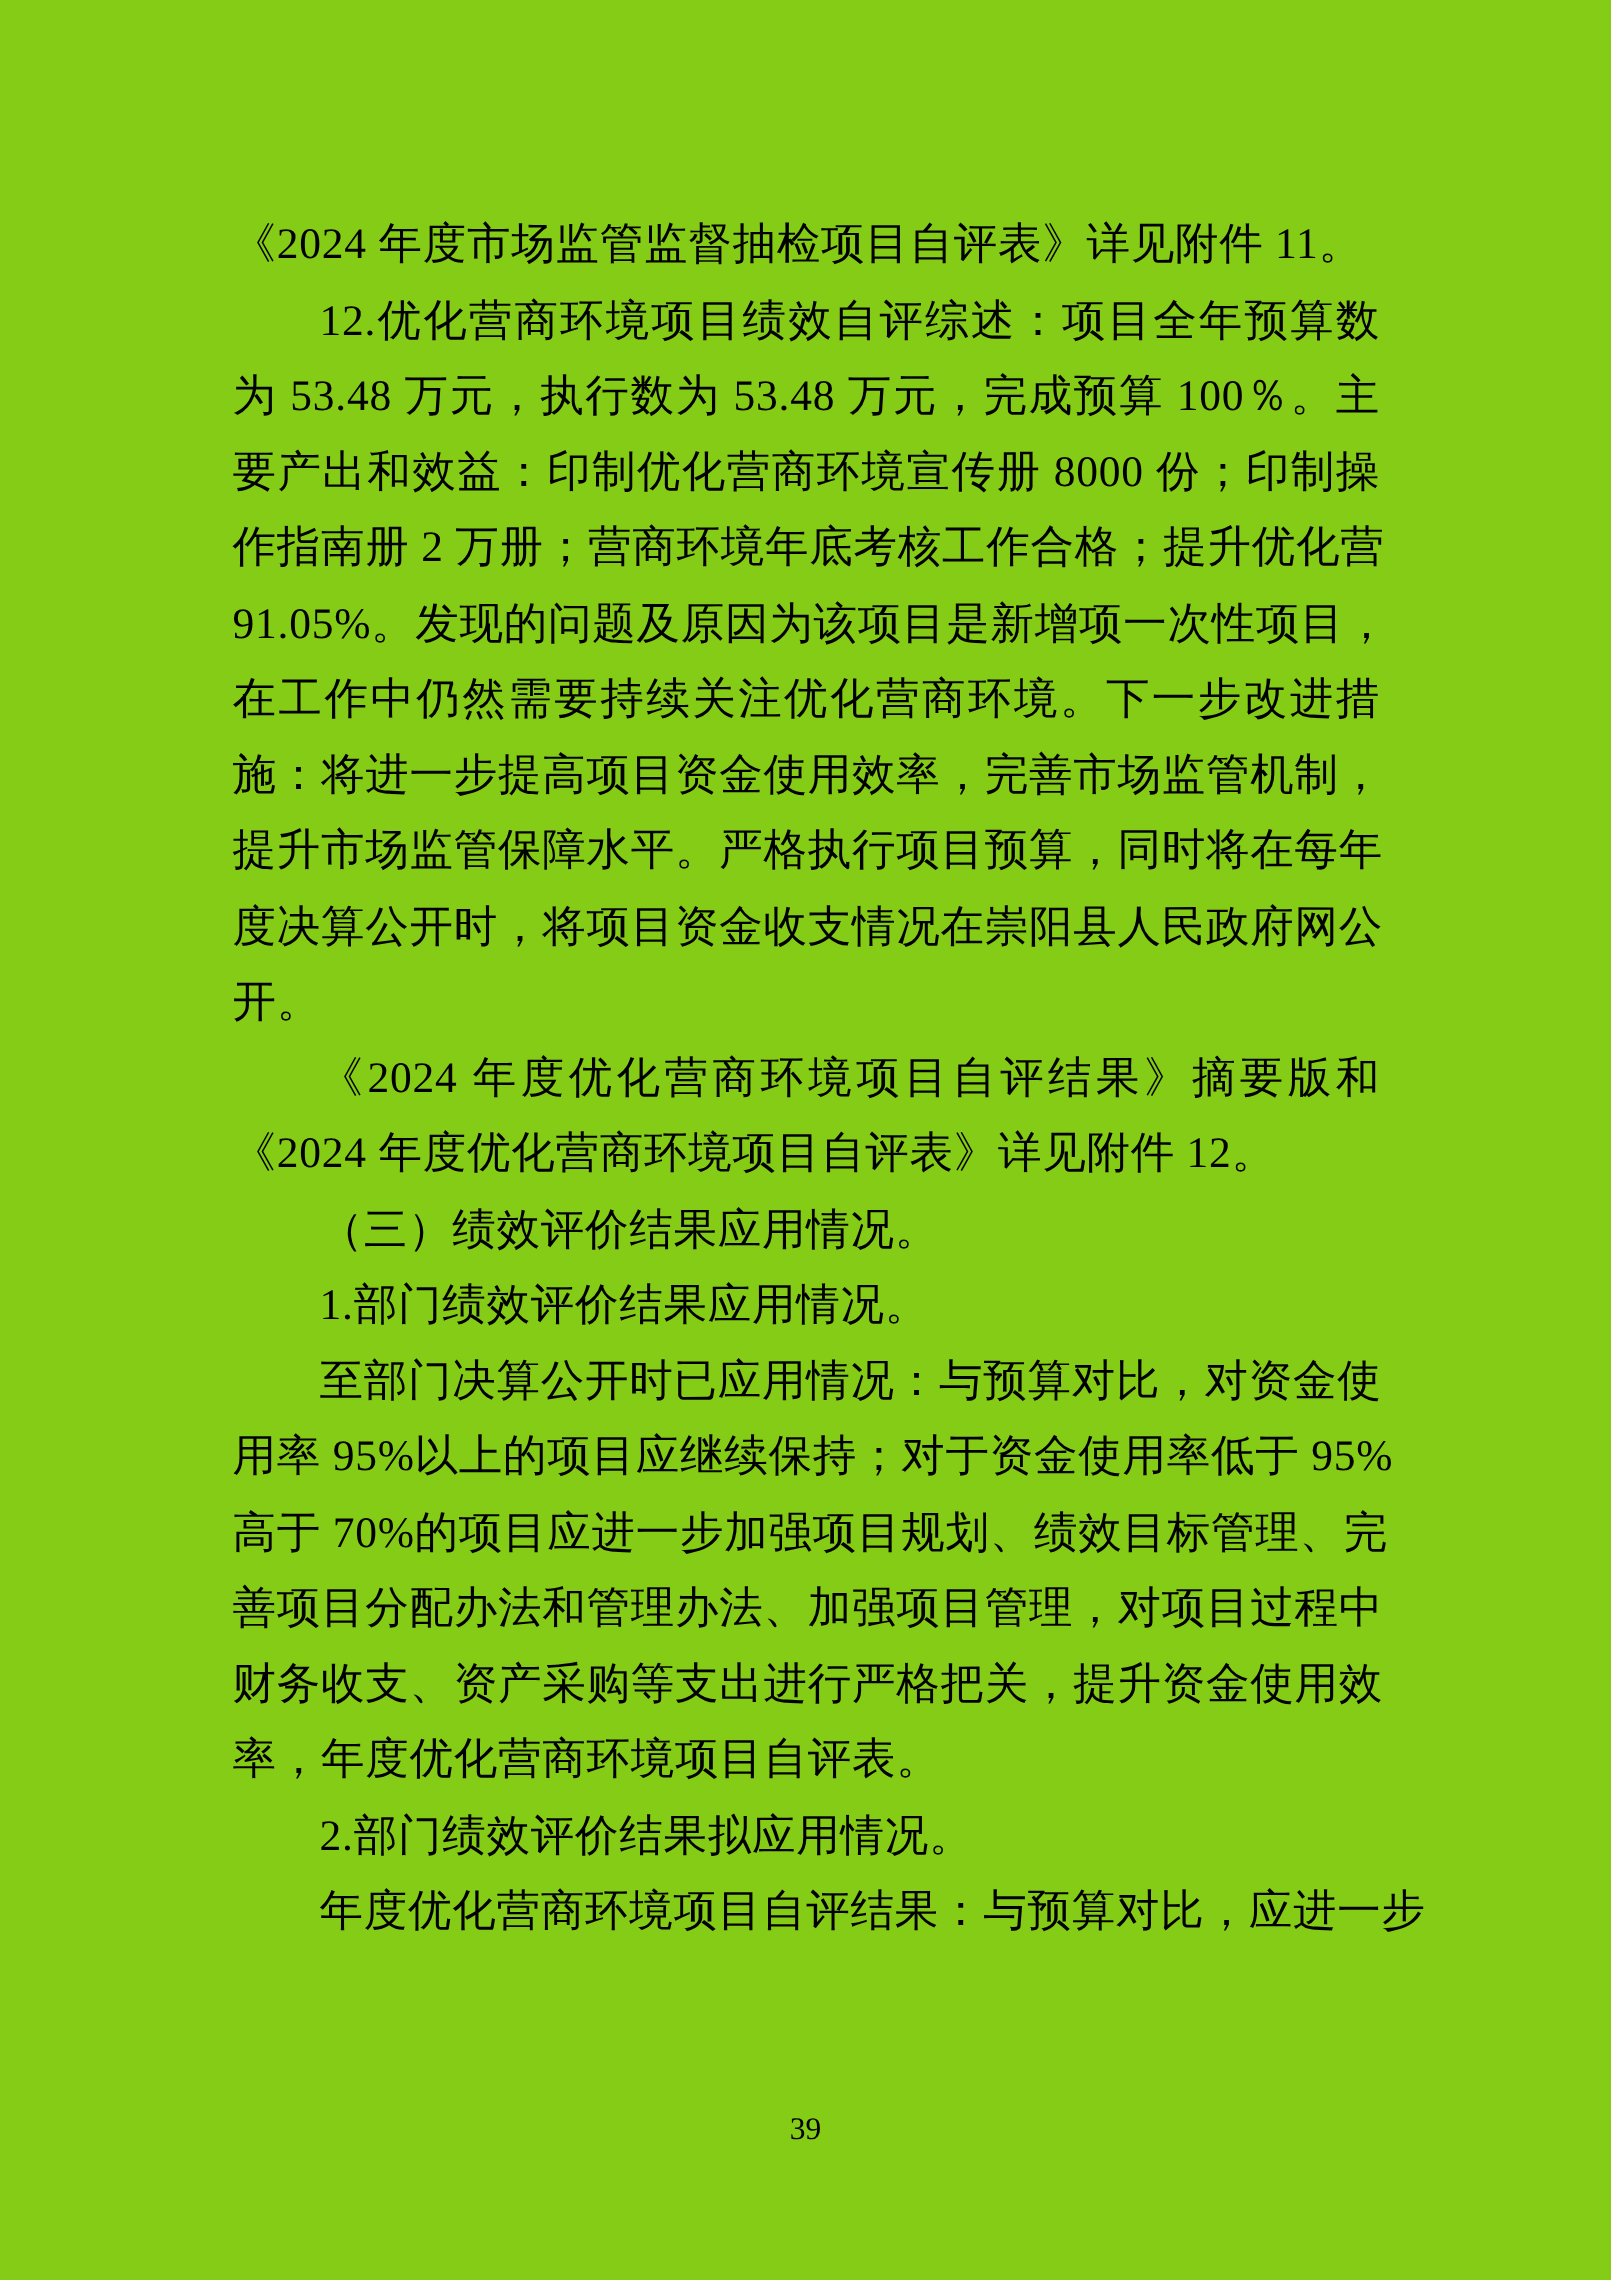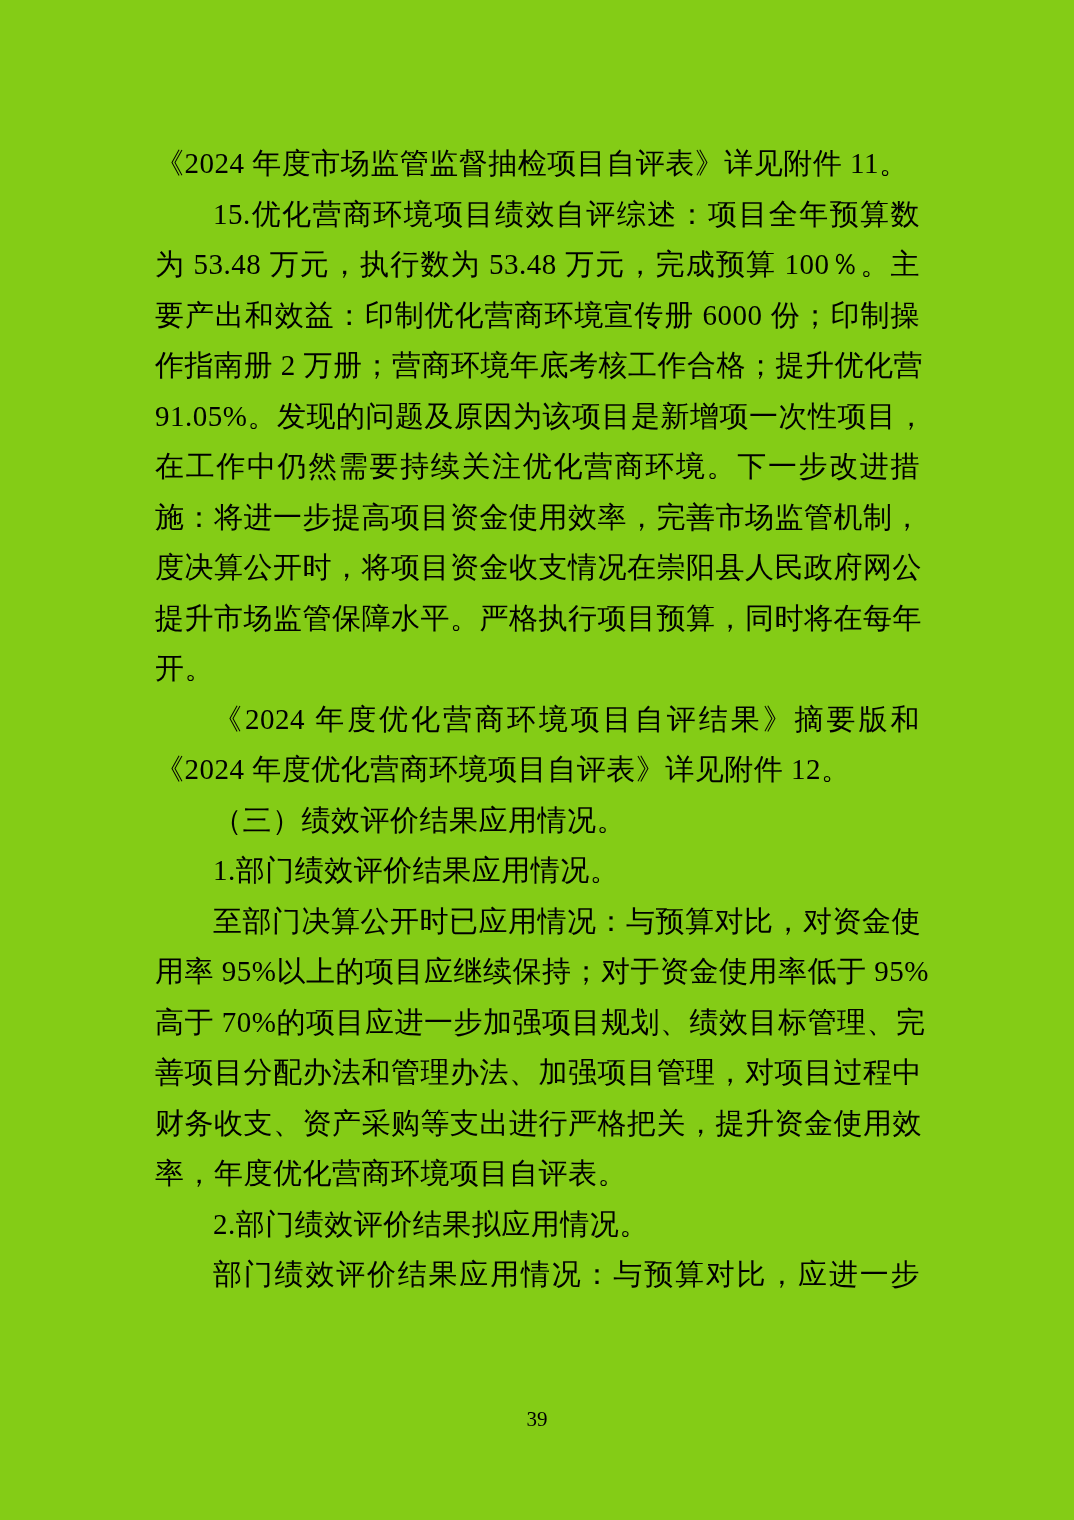--- a/index.html
+++ b/index.html
@@ -53,37 +53,37 @@
     font-size: 21px;
     line-height: 28px;
   }
 </style>
 </head>
 <body>
 
 <div class="page">
   <div class="content" id="document-body">
       <div class="line last">《2024 年度市场监管监督抽检项目自评表》详见附件 11。</div>
-      <div class="line indent">15.优化营商环境项目绩效自评综述：项目全年预算数</div>
+      <div class="line indent">12.优化营商环境项目绩效自评综述：项目全年预算数</div>
       <div class="line">为 53.48 万元，执行数为 53.48 万元，完成预算 100％。主</div>
-      <div class="line">要产出和效益：印制优化营商环境宣传册 6000 份；印制操</div>
+      <div class="line">要产出和效益：印制优化营商环境宣传册 8000 份；印制操</div>
       <div class="line">作指南册 2 万册；营商环境年底考核工作合格；提升优化营</div>
       <div class="line">91.05%。发现的问题及原因为该项目是新增项一次性项目，</div>
       <div class="line">在工作中仍然需要持续关注优化营商环境。下一步改进措</div>
       <div class="line">施：将进一步提高项目资金使用效率，完善市场监管机制，</div>
+      <div class="line">提升市场监管保障水平。严格执行项目预算，同时将在每年</div>
       <div class="line">度决算公开时，将项目资金收支情况在崇阳县人民政府网公</div>
-      <div class="line">提升市场监管保障水平。严格执行项目预算，同时将在每年</div>
       <div class="line last">开。</div>
       <div class="line indent">《2024 年度优化营商环境项目自评结果》摘要版和</div>
       <div class="line last">《2024 年度优化营商环境项目自评表》详见附件 12。</div>
       <div class="line indent last">（三）绩效评价结果应用情况。</div>
       <div class="line indent last">1.部门绩效评价结果应用情况。</div>
       <div class="line indent">至部门决算公开时已应用情况：与预算对比，对资金使</div>
       <div class="line">用率 95%以上的项目应继续保持；对于资金使用率低于 95%</div>
       <div class="line">高于 70%的项目应进一步加强项目规划、绩效目标管理、完</div>
       <div class="line">善项目分配办法和管理办法、加强项目管理，对项目过程中</div>
       <div class="line">财务收支、资产采购等支出进行严格把关，提升资金使用效</div>
       <div class="line last">率，年度优化营商环境项目自评表。</div>
       <div class="line indent last">2.部门绩效评价结果拟应用情况。</div>
-      <div class="line indent">部门绩效评价结果应用情况：与预算对比，应进一步</div>
+      <div class="line indent">年度优化营商环境项目自评结果：与预算对比，应进一步</div>
     </div>
   <div class="page-number">39</div>
 </div>
 
 </body></html>

